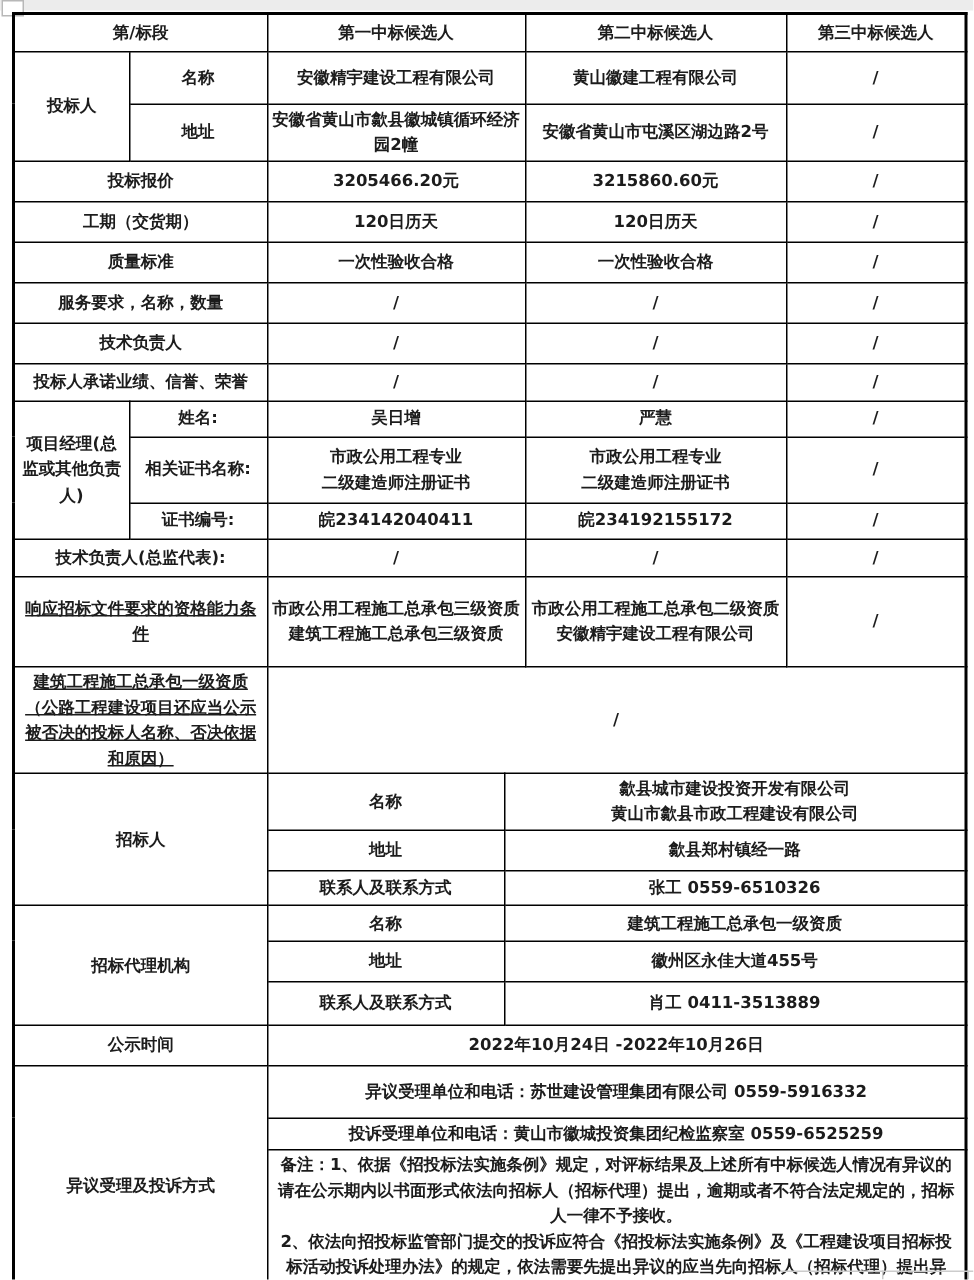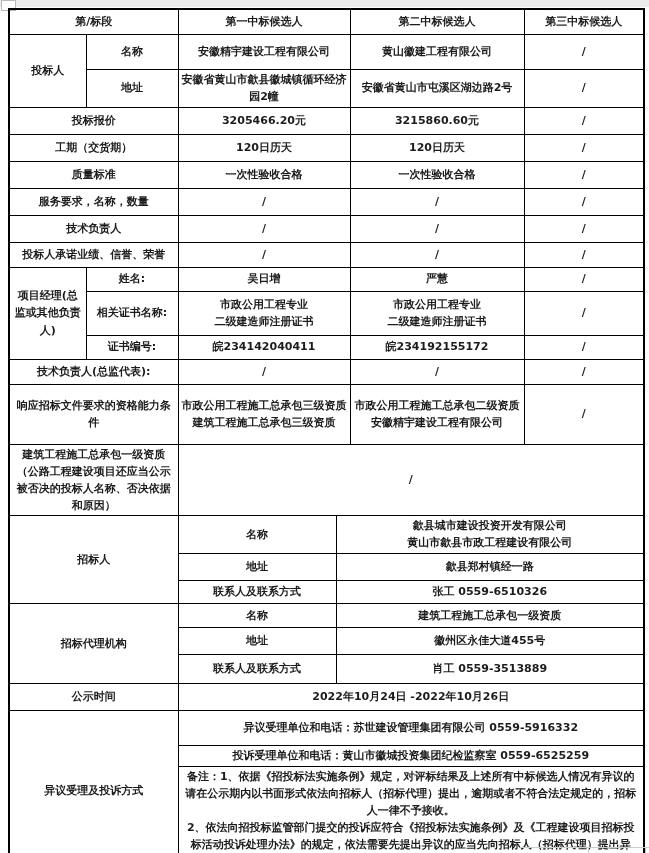--- a/index.html
+++ b/index.html
@@ -32,21 +32,21 @@
     vertical-align:middle;
     font-weight:bold;
     font-size:11px;
     line-height:1.55;
     padding:1px 3px;
     overflow:hidden;
     word-break:break-all;
   }
   .pre{white-space:pre-line;}
   .left{text-align:left;padding-left:7px;padding-right:6px;}
-  .fit{font-size:10.5px;}
+  .fit{font-size:10.5px;text-decoration:underline;}
   .remark{line-height:18.5px;font-size:11px;text-align:left;padding:4px 7px;}
   .bottom-artifact{
     position:absolute;left:520px;top:847px;width:129px;height:1px;
     background:#cccccc;
   }
   .tick{position:absolute;top:847px;width:1px;height:6px;background:#cccccc;}
   .tick1{left:588px;}
   .tick2{left:645px;}
 </style>
 </head>
@@ -186,21 +186,21 @@
     <td colspan="2" rowspan="3">招标代理机构</td>
     <td>名称</td>
     <td colspan="3">建筑工程施工总承包一级资质</td>
   </tr>
   <tr style="height:27px">
     <td>地址</td>
     <td colspan="3">徽州区永佳大道455号</td>
   </tr>
   <tr style="height:29px">
     <td>联系人及联系方式</td>
-    <td colspan="3">肖工  0559-3513889</td>
+    <td colspan="3">肖工  0411-3513889</td>
   </tr>
 
   <tr style="height:27px">
     <td colspan="2">公示时间</td>
     <td colspan="4">2022年10月24日 -2022年10月26日</td>
   </tr>
 
   <tr style="height:35px">
     <td colspan="2" rowspan="3">异议受理及投诉方式</td>
     <td colspan="4" class="left">异议受理单位和电话：苏世建设管理集团有限公司 0559-5916332</td>

